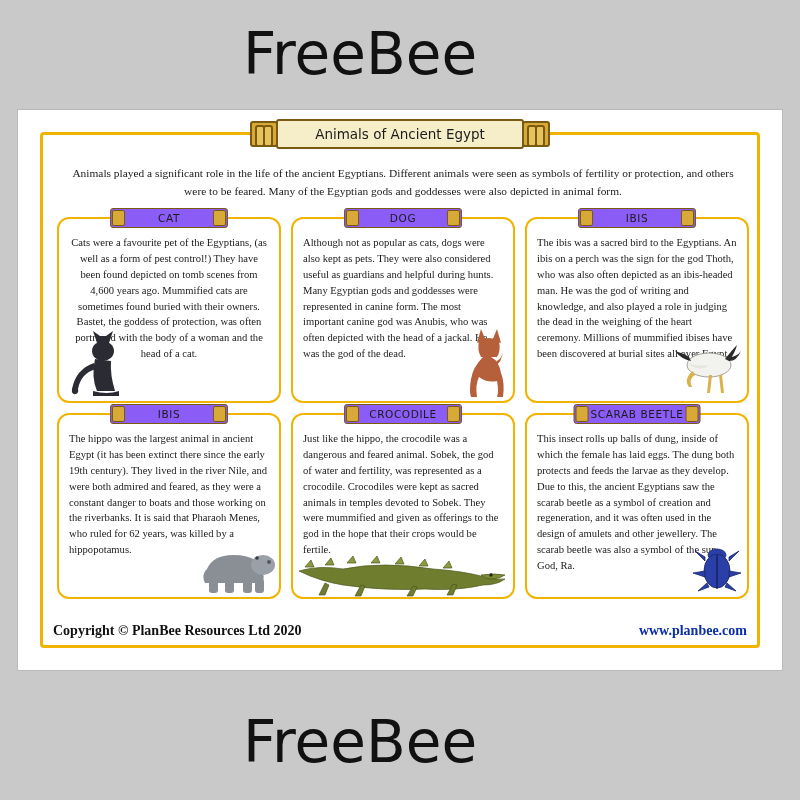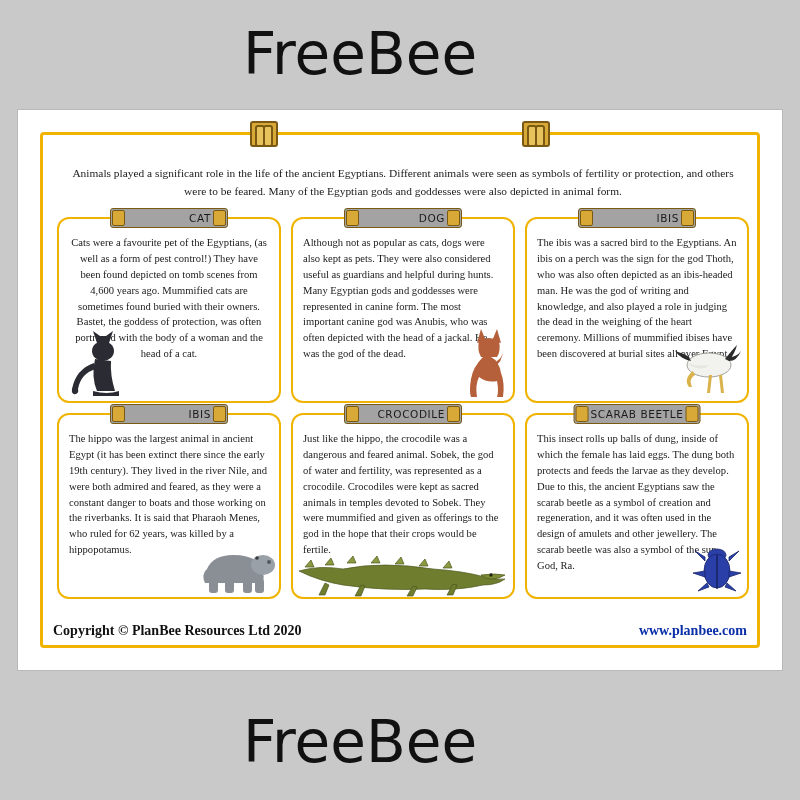--- a/index.html
+++ b/index.html
@@ -103,24 +103,24 @@
     border-radius: 12px;
     background: #fff;
     padding: 16px 10px 6px 10px;
   }
   .card-label {
     position: absolute;
     left: 50%; transform: translateX(-50%);
     top: -11px;
     min-width: 118px;
     height: 20px;
-    background: #a3a3a3;
+    background: #8b5cf6;
     border: 1.6px solid #7a5a12;
     border-radius: 3px;
-    display: flex; align-items: center; justify-content: flex-end;
+    display: flex; align-items: center; justify-content: center;
     padding: 0 16px;
   }
   .card-label .lbl {
     font-family: "DejaVu Sans", sans-serif;
     font-size: 10.5px;
     letter-spacing: 0.6px;
     color: #1b1b1b;
     white-space: nowrap;
   }
   .card-label .cap {
@@ -159,20 +159,23 @@
 <body>
 
 <div class="watermark watermark-top">FreeBee</div>
 
 <div class="sheet-wrap">
   <div class="sheet">
 
     <div class="banner">
       <div class="banner-end left"></div>
       <div class="banner-end right"></div>
+      <div class="banner-body">
+        <span class="banner-title">Animals of Ancient Egypt</span>
+      </div>
     </div>
 
     <div class="intro">Animals played a significant role in the life of the ancient Egyptians. Different animals were seen as symbols of fertility or protection, and others were to be feared. Many of the Egyptian gods and goddesses were also depicted in animal form.</div>
 
     <div class="grid">
 
       <div class="card">
         <div class="card-label">
           <span class="cap l"></span>
           <span class="cap r"></span>

